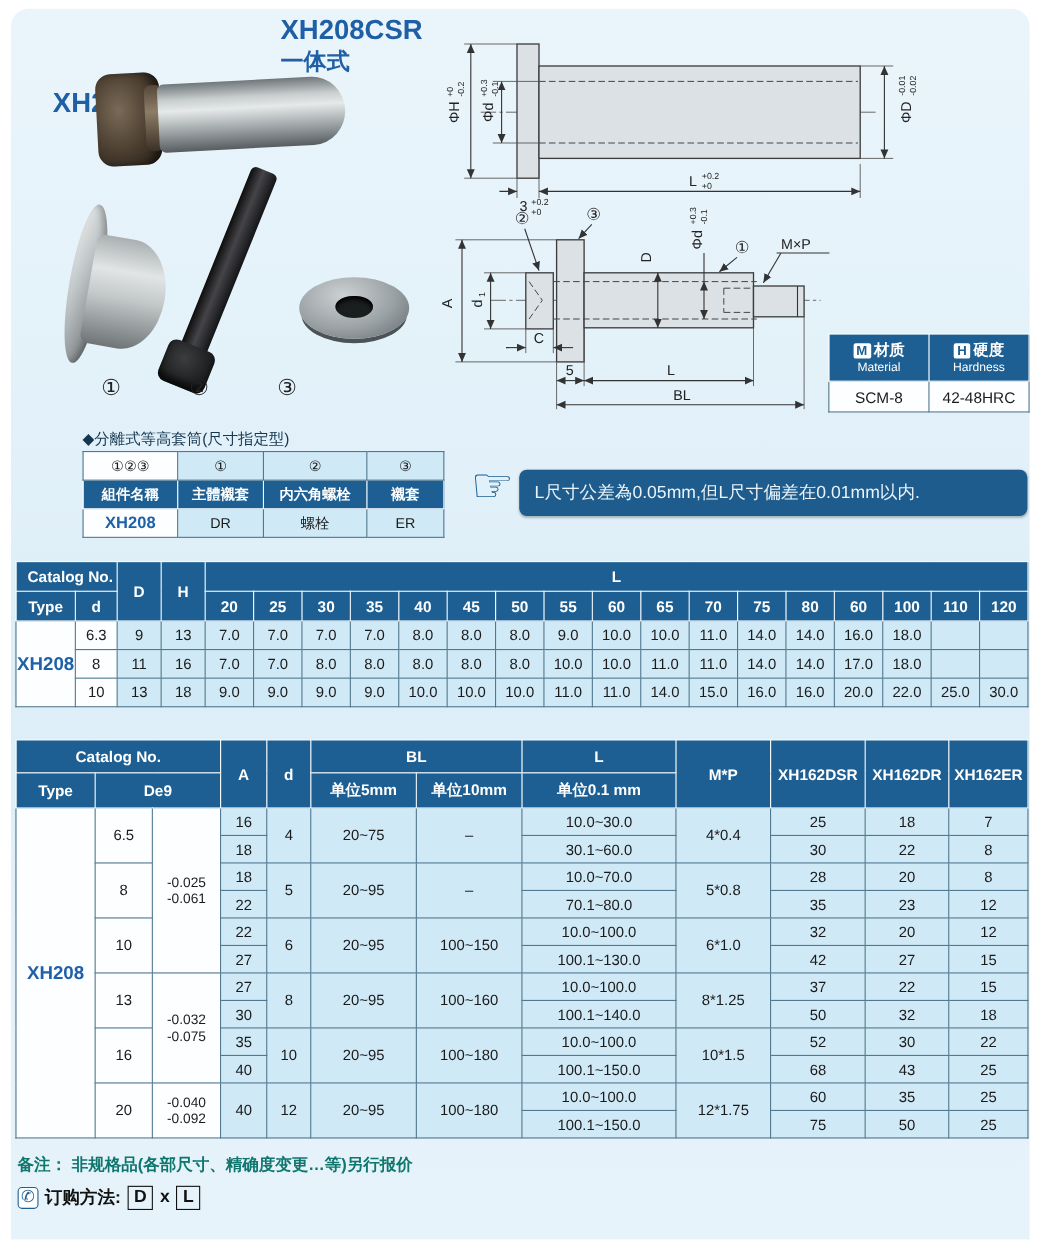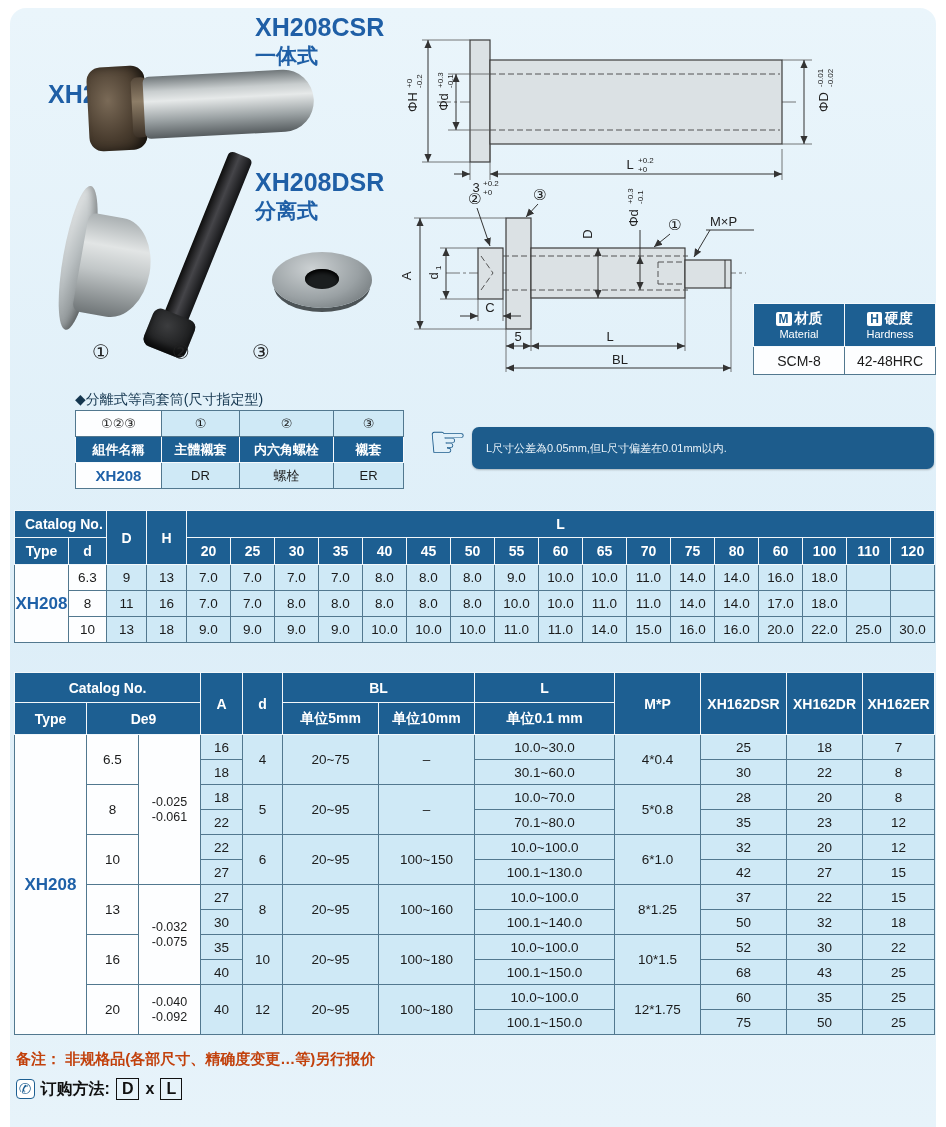--- a/index.html
+++ b/index.html
@@ -60,56 +60,52 @@
     padding:0 3px;margin-right:3px;border-radius:2px;}
   
   .sec-title{font-size:14px;font-weight:400;color:#14364f;}
   .comp-table{border-collapse:collapse;table-layout:fixed;}
   .comp-table th{background:#1d5f92;color:#fff;border:1px solid #f5f9fc;height:23px;font-size:13px;font-weight:700;}
   .comp-table td{background:#cfe9f6;border:1px solid #52788f;text-align:center;height:23px;font-size:13px;}
   .comp-table td.white-cell{background:#fdfeff;}
   .comp-table td.blue-txt{color:#1f61a8;font-weight:700;font-size:15px;}
   
   .hand{font-size:44px;color:#1d5c8c;line-height:1;}
-  .note-box{background:#1d5c8c;border-radius:7px;color:#eaf3f9;font-size:11px;
+  .note-box{background:#1d5c8c;border-radius:7px;color:#eaf3f9;font-size:16px;
     display:flex;align-items:center;padding:0 14px;box-shadow:0 1px 2px rgba(0,0,0,.25);}
   
   .spec-table{border-collapse:collapse;table-layout:fixed;border:1px solid #4f778f;}
   .spec-table th{background:#1d5f92;color:#fff;border:1px solid #f2f7fa;font-size:14px;font-weight:700;padding:0;}
   .spec-table td{background:#cfe9f6;border:1px solid #52788f;text-align:center;font-size:13.5px;padding:0;}
   .spec-table td.white-cell{background:#fdfeff;}
   .spec-table td.type-cell{background:#fdfeff;color:#1f61a8;font-weight:700;font-size:17px;}
   #table1 tr{height:26px;}
   #table2 tr{height:25px;}
   #table1 thead tr{height:27px;}
   #table2 thead tr.h1{height:30px;}
   #table2 thead tr.h2{height:32px;}
   .spec-table th.left{text-align:left;padding-left:10px;}
   td.tol{font-size:12.5px;line-height:1.15;}
   
-  .remark{font-size:15px;font-weight:600;color:#c2410c;}
+  .remark{font-size:15px;font-weight:600;color:#0f766e;}
   .order{font-size:16px;font-weight:600;color:#111;display:flex;align-items:center;gap:6px;}
   .phone-icon{display:inline-block;border:1.5px solid #1d5f92;border-radius:4px;color:#1d5f92;
     background:#fff;font-size:15px;line-height:1.2;padding:0 2px;}
   .dim-box{display:inline-block;border:1.6px solid #111;padding:0 5px;font-weight:700;line-height:1.25;}
 </style>
 </head>
 <body>
 
 <div class="page">
   <div class="panel"></div>
 
   <div class="abs plabel big" style="left:48px;top:80px;">XH208</div>
   <div class="abs" style="left:255px;top:13px;">
     <div class="plabel big">XH208CSR</div>
     <div class="plabel sub">一体式</div>
-  </div>
-  <div class="abs" style="left:255px;top:168px;">
-    <div class="plabel big">XH208DSR</div>
-    <div class="plabel sub">分离式</div>
   </div>
 
   <div class="abs photo1">
     <div class="head"></div>
     <div class="collar"></div>
     <div class="body"></div>
   </div>
   <div class="abs bushing">
     <div class="flange"></div>
     <div class="cup"></div>

